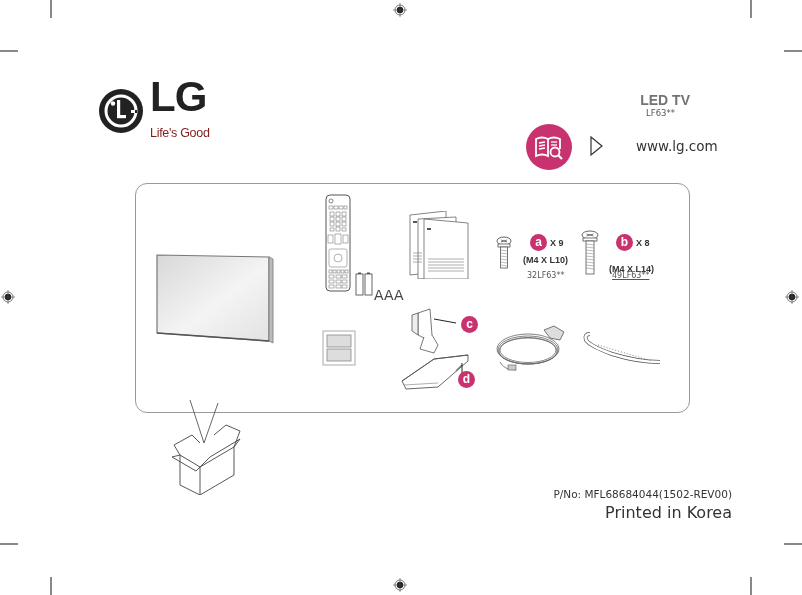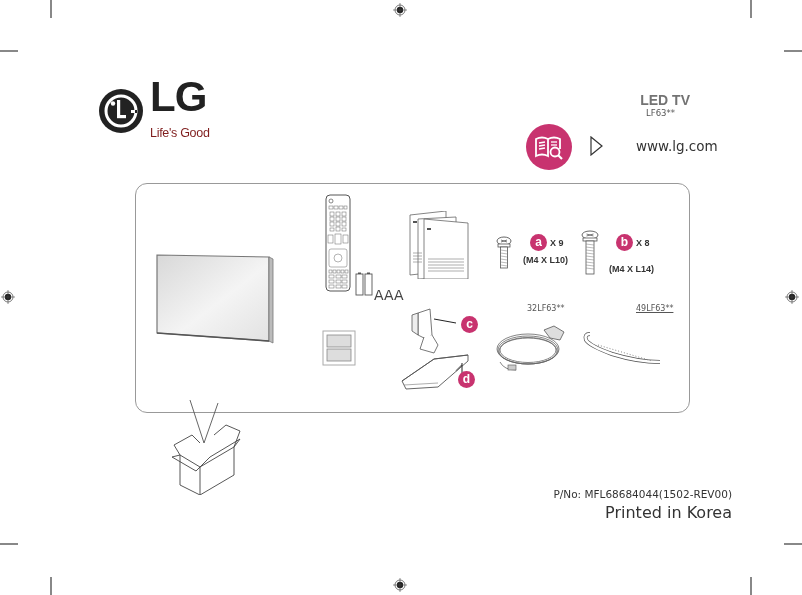--- a/index.html
+++ b/index.html
@@ -24,21 +24,21 @@
     .manual-icon { left: 526px; top: 124px; width: 46px; height: 46px; border-radius: 50%; background: #c8336f; }
     .play-icon { left: 590px; top: 136px; }
     .url { left: 616px; top: 138px; font-size: 13.5px; color: #333; margin-left: 20px; }
 
     
     .box { left: 135px; top: 183px; width: 553px; height: 228px; border: 1.5px solid #999; border-radius: 12px; }
 
     .badge { width: 17px; height: 17px; border-radius: 50%; background: #c8336f; color: #fff; font-family: "Liberation Sans", sans-serif; font-weight: bold; font-size: 12px; text-align: center; line-height: 17px; }
     .qty { font-family: "Liberation Sans", sans-serif; font-weight: bold; font-size: 9px; color: #333; }
     .spec { font-family: "Liberation Sans", sans-serif; font-weight: bold; font-size: 9px; color: #333; }
-    .model { font-size: 8px; color: #555; margin-top: 33px; }
+    .model { font-size: 8px; color: #555; }
     .aaa { font-size: 14px; color: #444; }
 
     .pn { right: 70px; top: 488px; font-size: 10.5px; color: #333; text-align: right; }
     .printed { right: 70px; top: 503px; font-size: 16px; color: #333; text-align: right; }
   </style>
 </head>
 <body>
 
 <div class="crop" style="left:50px;top:0;width:1.5px;height:18px;"></div>
 <div class="crop" style="left:0;top:50px;width:18px;height:1.5px;"></div>
@@ -223,21 +223,21 @@
       <line x1="5" y1="26" x2="13" y2="27"></line>
       <line x1="5" y1="29" x2="13" y2="30"></line>
       <line x1="5" y1="32" x2="13" y2="33"></line>
       <line x1="5" y1="35" x2="13" y2="36"></line>
       <line x1="5" y1="38" x2="13" y2="39"></line>
     </g>
 </svg>
 <div class="abs badge" style="left:616px;top:234px;">b</div>
 <div class="abs qty" style="left:636px;top:238px;">X 8</div>
 <div class="abs spec" style="left:609px;top:264px;">(M4 X L14)</div>
-<div class="abs model" style="left:636px;top:271px;text-decoration:underline;">49LF63**</div>
+<div class="abs model" style="left:612px;top:271px;text-decoration:underline;">49LF63**</div>
 
 <svg class="abs" style="left:322px;top:330px;" width="34" height="36" viewBox="0 0 34 36">
   <rect x="1" y="1" width="32" height="34" fill="#fff" stroke="#aaa" stroke-width="1"></rect>
   <rect x="5" y="5" width="24" height="12" fill="#ddd" stroke="#888" stroke-width="0.8"></rect>
   <rect x="5" y="19" width="24" height="12" fill="#ddd" stroke="#888" stroke-width="0.8"></rect>
 </svg>
 
 <svg class="abs" style="left:398px;top:305px;" width="80" height="88" viewBox="0 0 80 88">
   <path d="M20 8 L32 4 L34 30 L28 34 L20 30 Z" fill="#fff" stroke="#555" stroke-width="0.8"></path>
   <path d="M14 10 L20 8 L20 30 L14 26 Z" fill="#eee" stroke="#555" stroke-width="0.8"></path>

